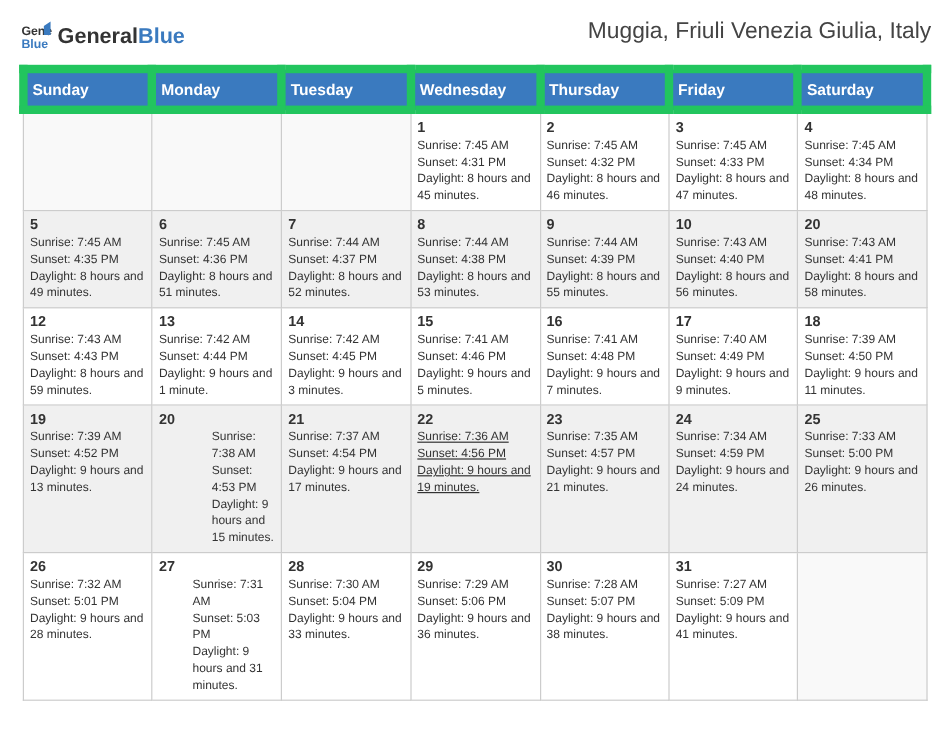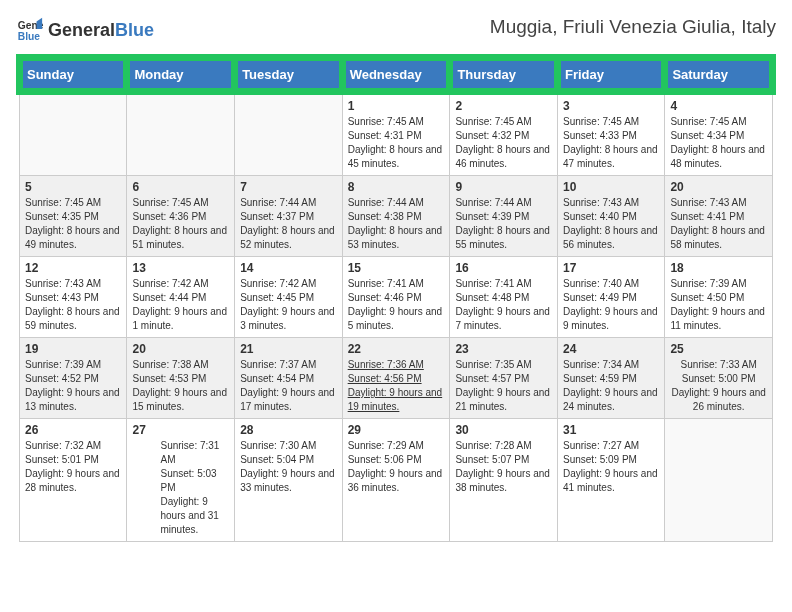--- a/index.html
+++ b/index.html
@@ -231,21 +231,21 @@
       </tr>
       <tr class="row-shaded">
         <td>
           <span class="day-number">19</span>
           <div class="day-info" style="white-space: pre-line;">Sunrise: 7:39 AM
 Sunset: 4:52 PM
 Daylight: 9 hours and 13 minutes.</div>
         </td>
         <td>
           <span class="day-number">20</span>
-          <div class="day-info" style="white-space: pre-line;">Sunrise: 7:38 AM
+          <div class="day-info" style="white-space: pre-line; margin-left: 44px;">Sunrise: 7:38 AM
 Sunset: 4:53 PM
 Daylight: 9 hours and 15 minutes.</div>
         </td>
         <td>
           <span class="day-number">21</span>
           <div class="day-info" style="white-space: pre-line;">Sunrise: 7:37 AM
 Sunset: 4:54 PM
 Daylight: 9 hours and 17 minutes.</div>
         </td>
         <td>
@@ -261,21 +261,21 @@
 Daylight: 9 hours and 21 minutes.</div>
         </td>
         <td>
           <span class="day-number">24</span>
           <div class="day-info" style="white-space: pre-line;">Sunrise: 7:34 AM
 Sunset: 4:59 PM
 Daylight: 9 hours and 24 minutes.</div>
         </td>
         <td>
           <span class="day-number">25</span>
-          <div class="day-info" style="white-space: pre-line; text-align: center;">Sunrise: 7:33 AM
+          <div class="day-info" style="white-space: pre-line;">Sunrise: 7:33 AM
 Sunset: 5:00 PM
 Daylight: 9 hours and 26 minutes.</div>
         </td>
       </tr>
       <tr>
         <td>
           <span class="day-number">26</span>
           <div class="day-info" style="white-space: pre-line;">Sunrise: 7:32 AM
 Sunset: 5:01 PM
 Daylight: 9 hours and 28 minutes.</div>

